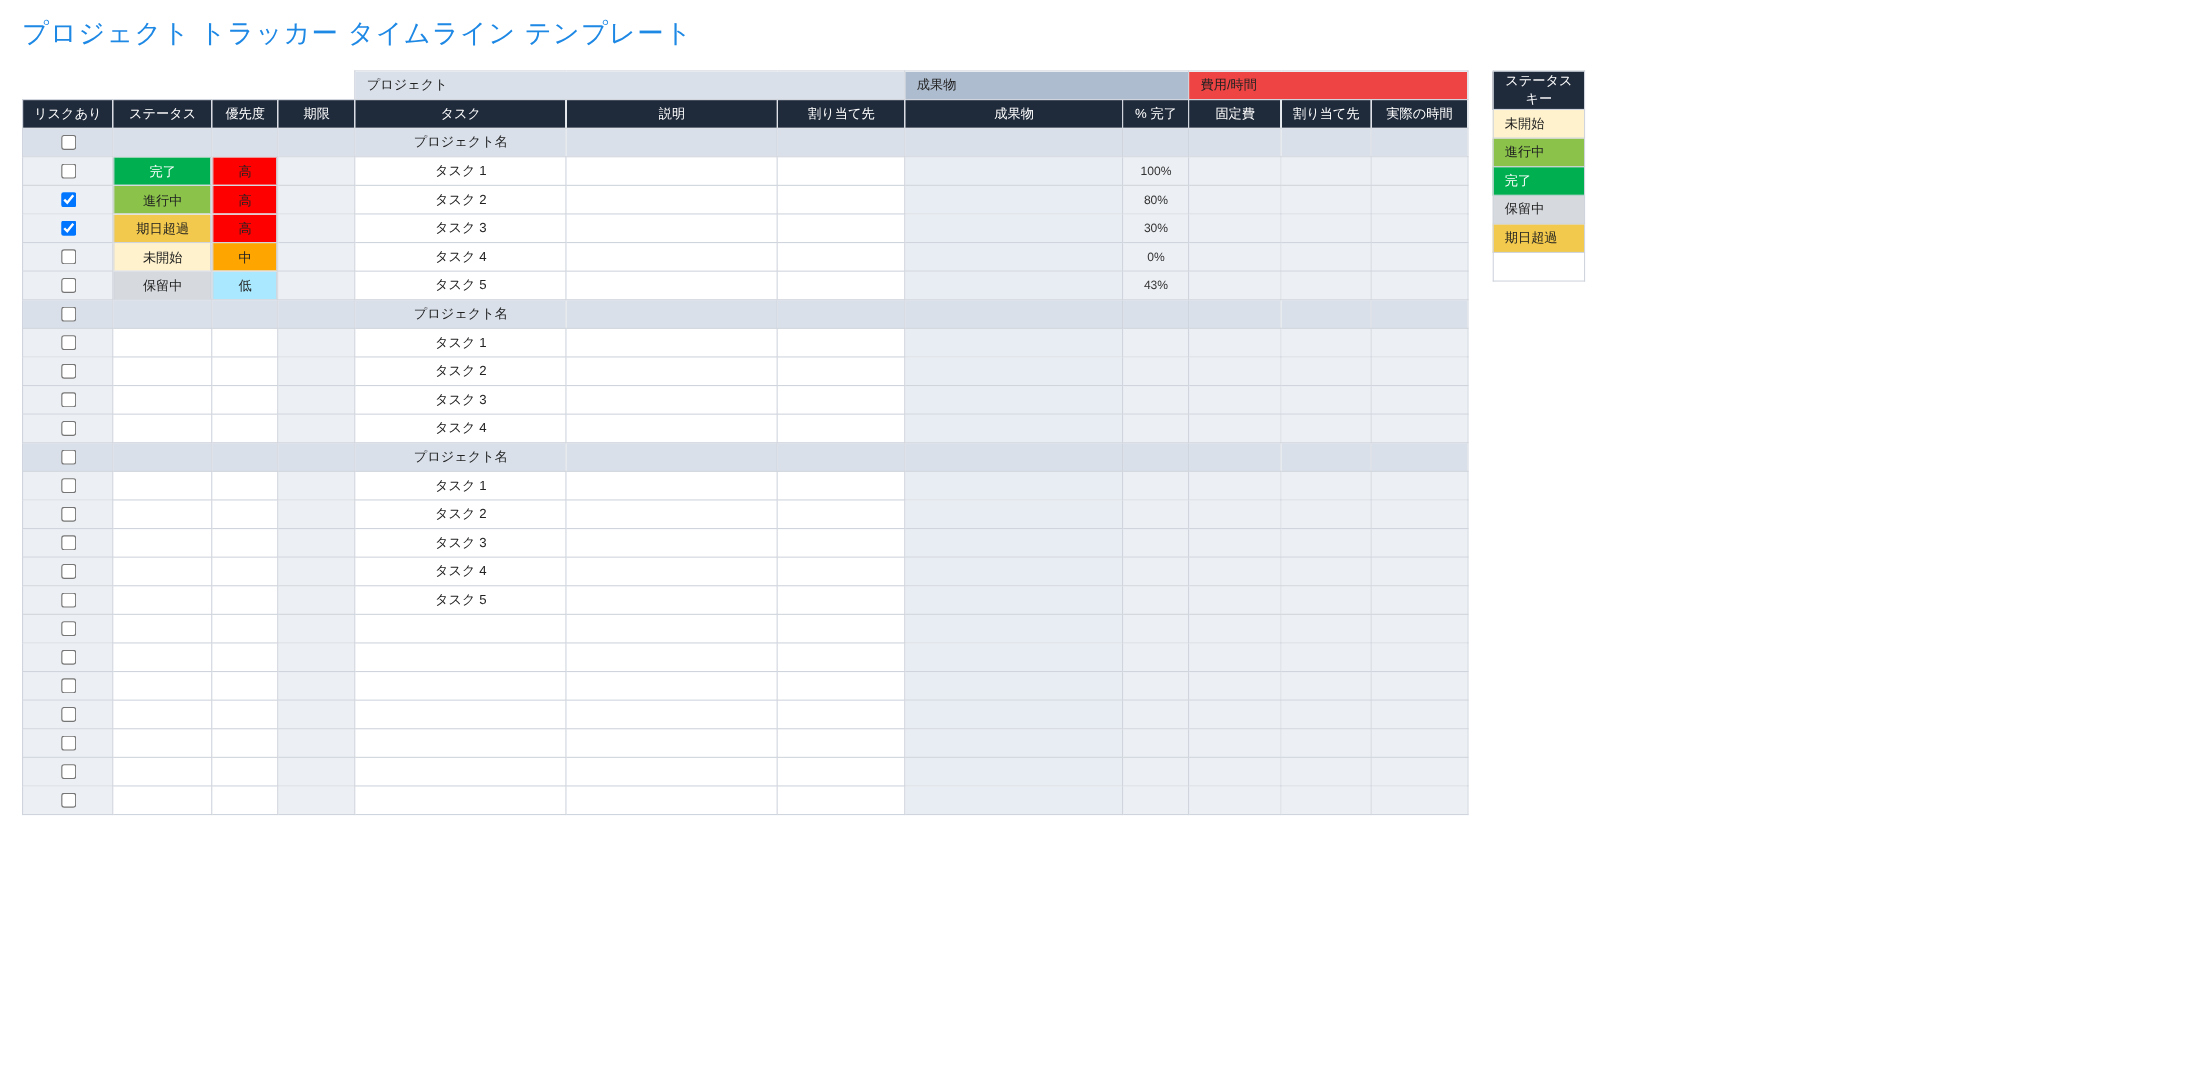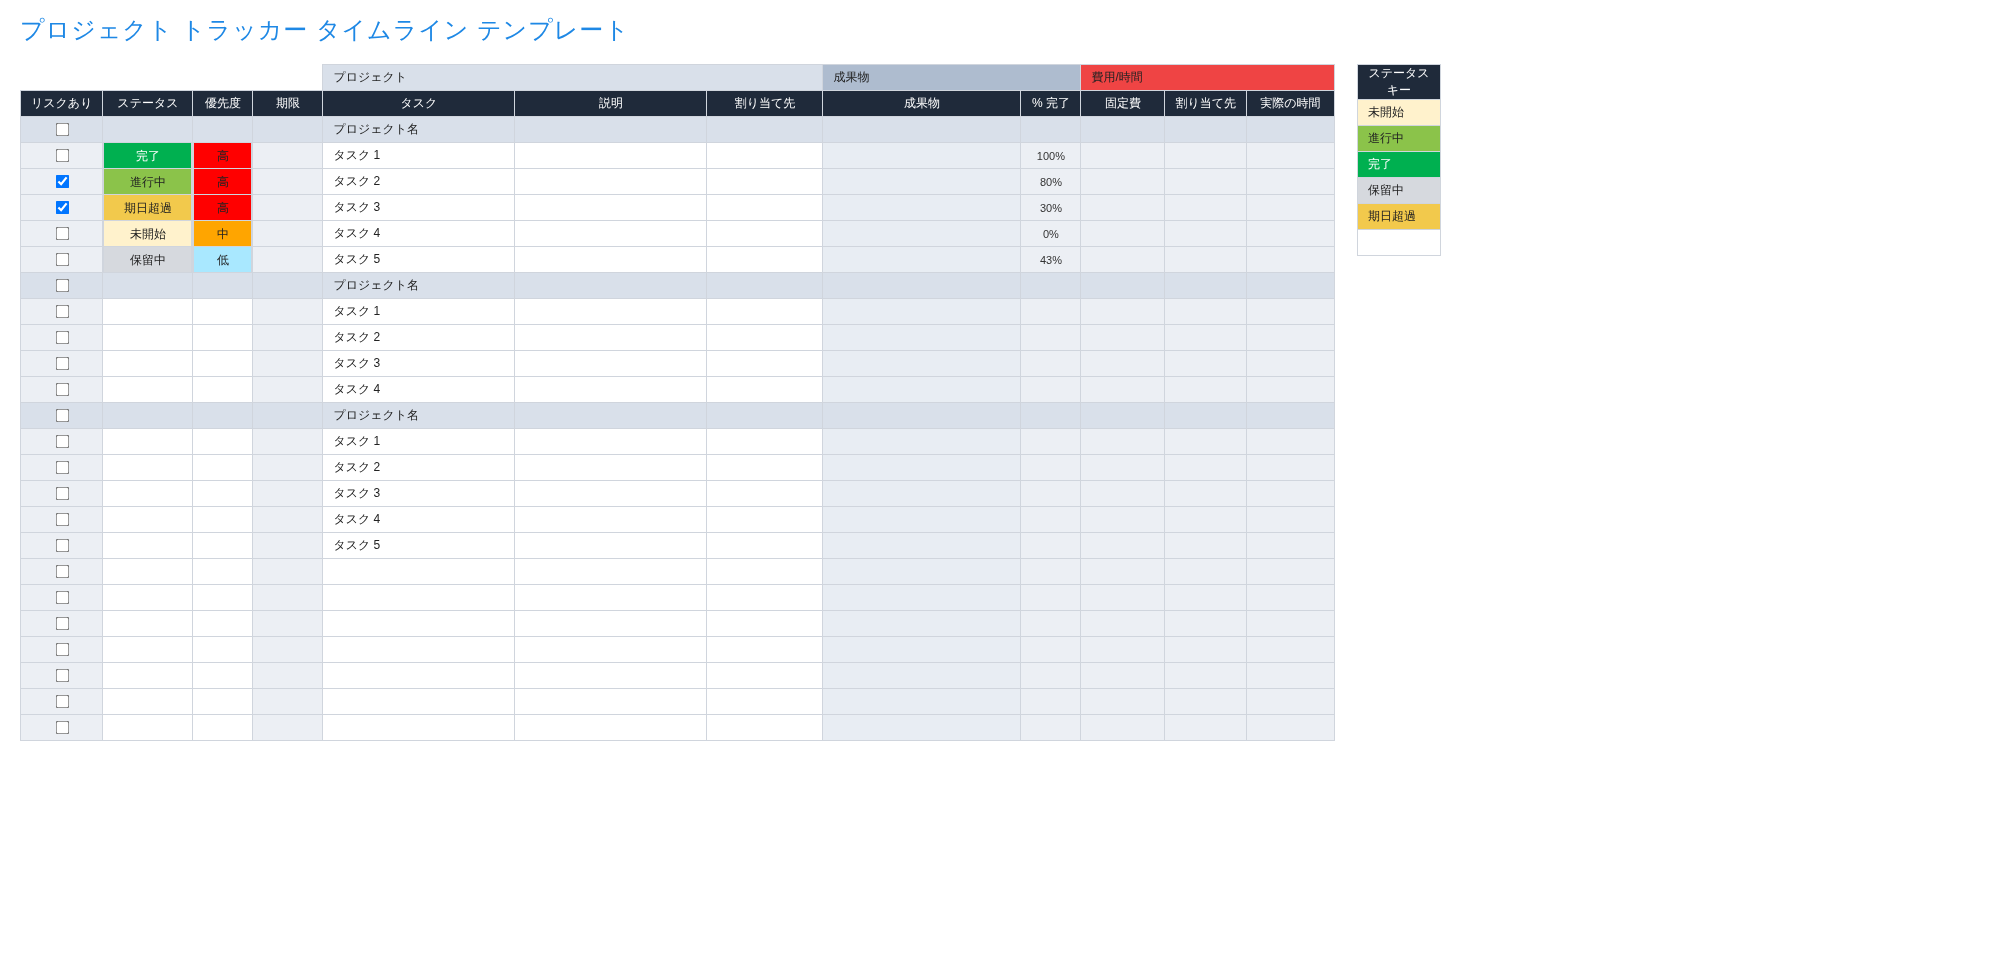--- a/index.html
+++ b/index.html
@@ -28,21 +28,21 @@
     height: 26px;
     padding: 0 10px;
     vertical-align: middle;
     overflow: hidden;
     white-space: nowrap;
   }
   .tracker .c-risk   { width: 68px; }
   .tracker .c-status { width: 90px; }
   .tracker .c-prio   { width: 60px; }
   .tracker .c-due    { width: 70px; }
-  .tracker .c-task   { width: 192px; }
+  .tracker .c-task   { width: 192px; text-align: center; }
   .tracker .c-desc   { width: 192px; }
   .tracker .c-assign { width: 116px; }
   .tracker .c-deliv  { width: 198px; }
   .tracker .c-pct    { width: 60px; }
   .tracker .c-fixed  { width: 84px; }
   .tracker .c-est    { width: 80px; }
   .tracker .c-act    { width: 88px; }
 
   .grp-none  { background: #ffffff; border-top: none; border-left: none; }
   .grp-proj  { background: #d9e0ea; }

